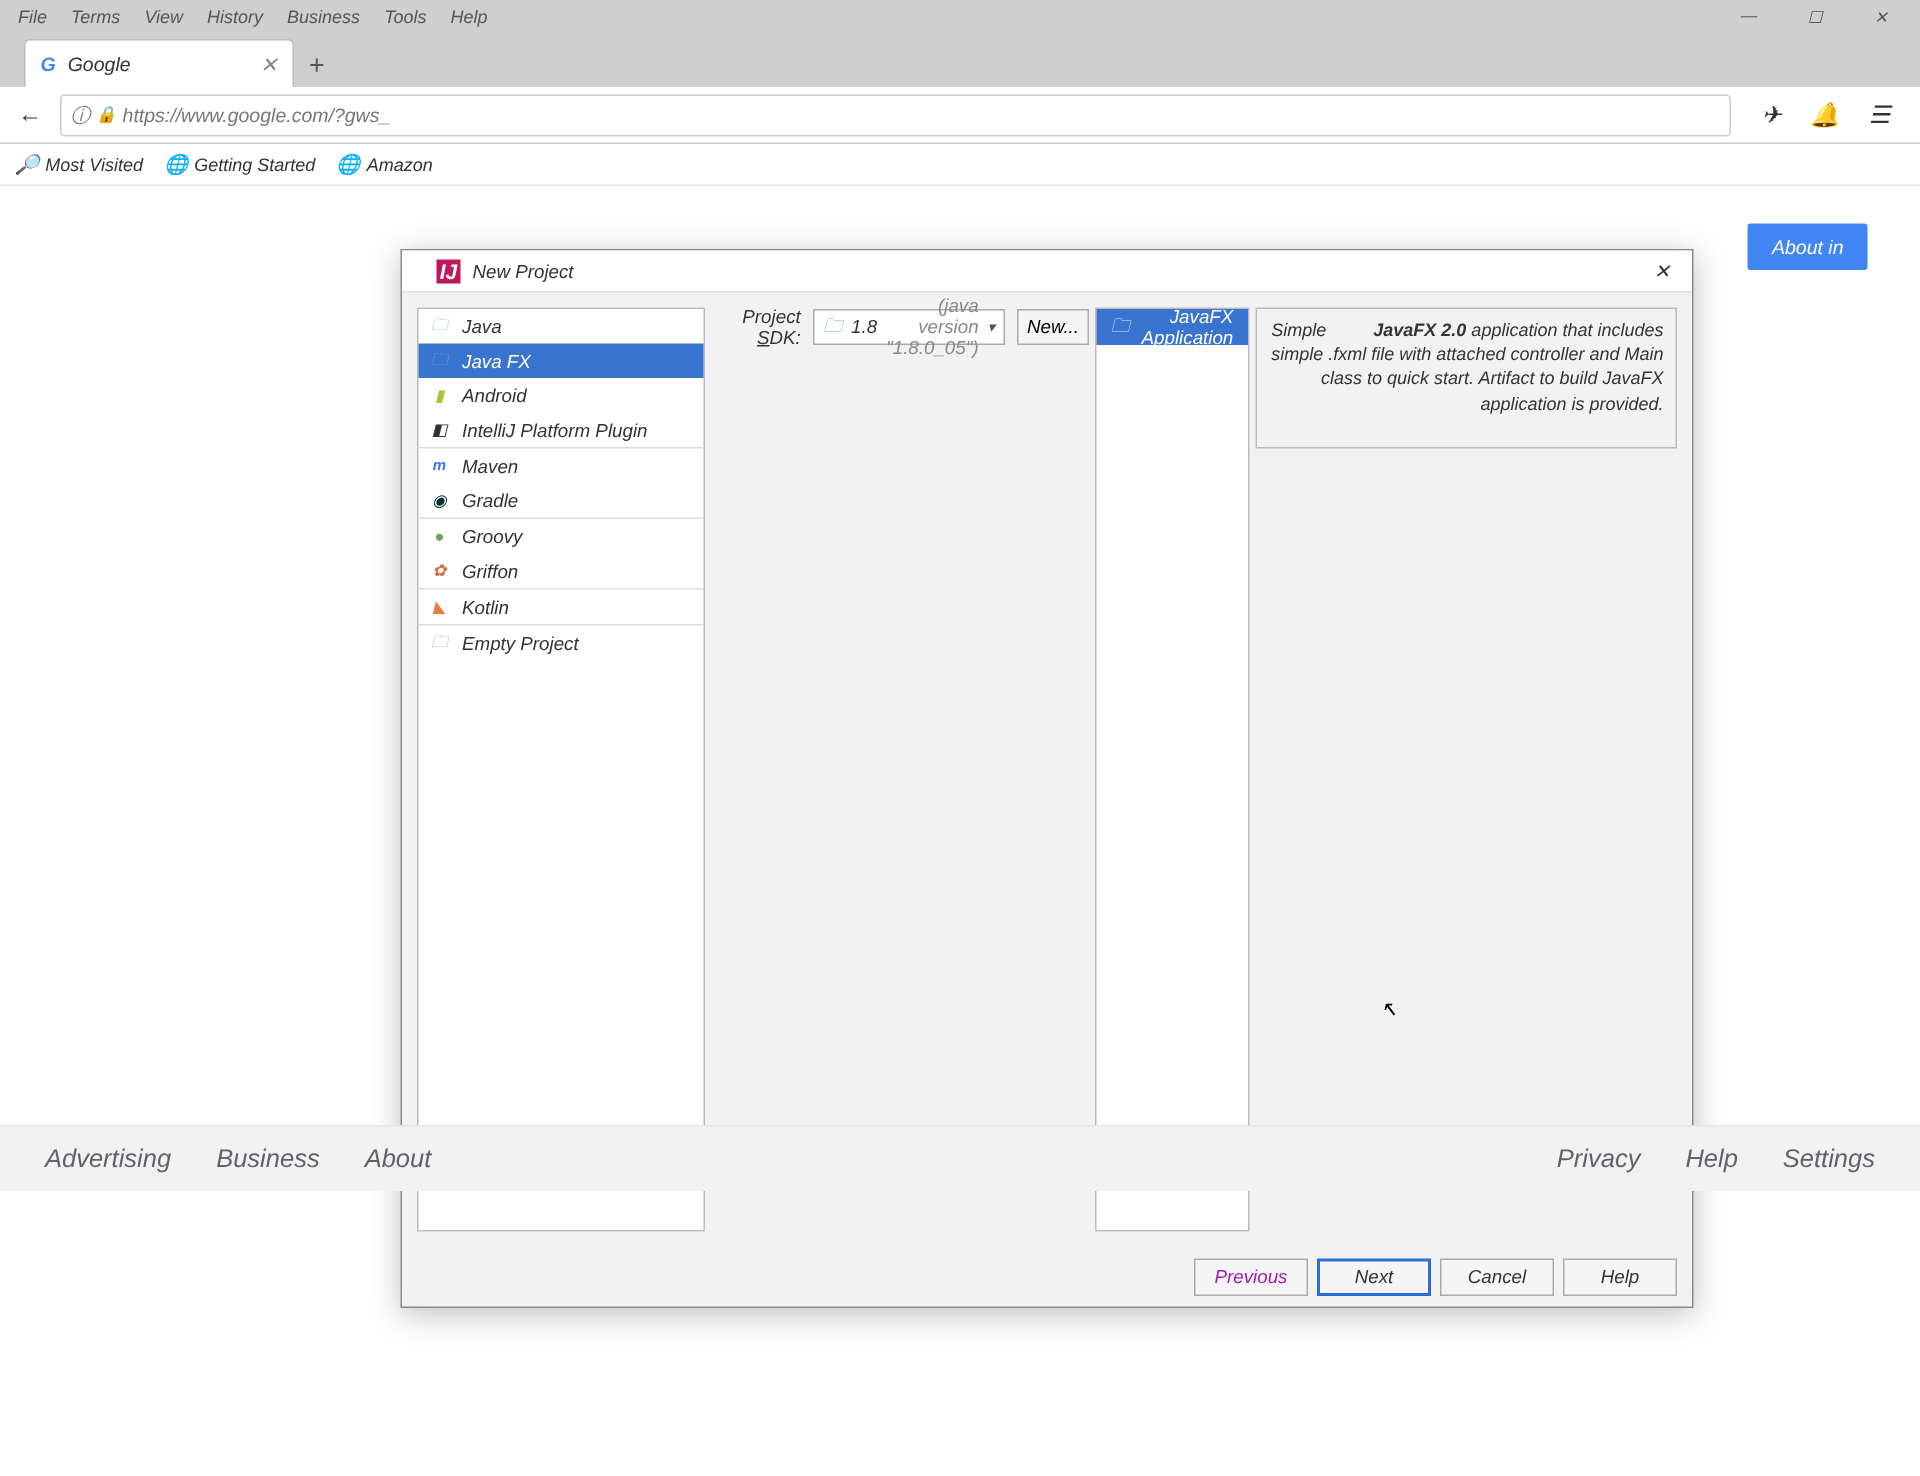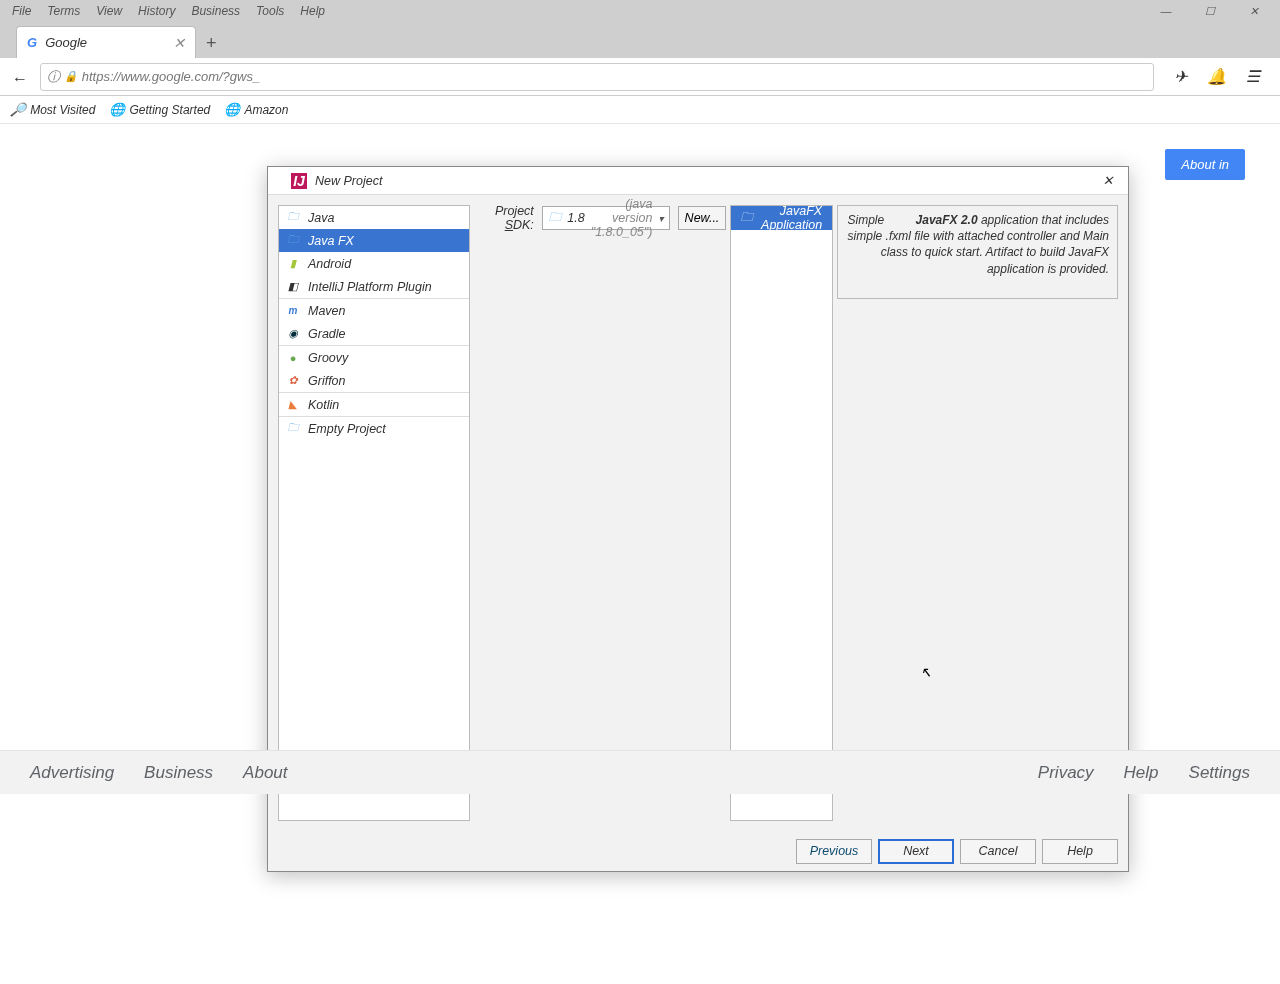--- a/index.html
+++ b/index.html
@@ -55,21 +55,21 @@
 .new-btn { width: 62px; height: 24px; border: 1px solid #aaa; background: #f5f5f5; font-size: 12.5px; display:flex; align-items:center; justify-content:center; }
 
 .template-list { flex: 1; background: #fff; border: 1px solid #bbb; }
 .template-item { height: 24px; display: flex; align-items: center; padding: 0 10px; font-size: 12.5px; gap: 8px; background: #3874d0; color: #fff; }
 
 .desc-box { height: 94px; background: #f2f2f2; border: 1px solid #bbb; padding: 6px 8px; font-size: 12px; color: #333; line-height: 1.35; }
 .desc-box b { font-weight: bold; margin-left: 28px; }
 
 .dialog-buttons { height: 40px; display: flex; align-items: center; justify-content: flex-end; padding: 0 10px; gap: 6px; }
 .dlg-btn { width: 76px; height: 25px; border: 1px solid #aaa; background: #f5f5f5; font-size: 12.5px; display:flex; align-items:center; justify-content:center; color: #333; }
-.dlg-btn.disabled { color: #0c4a6e; }
+.dlg-btn.disabled { color: #a21caf; }
 .dlg-btn.primary { border: 2px solid #2a6dd4; }
 
 .folder-icon { color: #6ab0e8; }
 .cursor-ptr { position: absolute; left: 920px; top: 540px; font-size: 14px; color: #000; pointer-events:none; }
 
 
 .i-android { color:#a4c639; }
 .i-maven { color:#3a7bd5; font-weight:bold; font-size:10px; }
 .i-gradle { color:#02303a; }
 .i-groovy { color:#6aa84f; }

